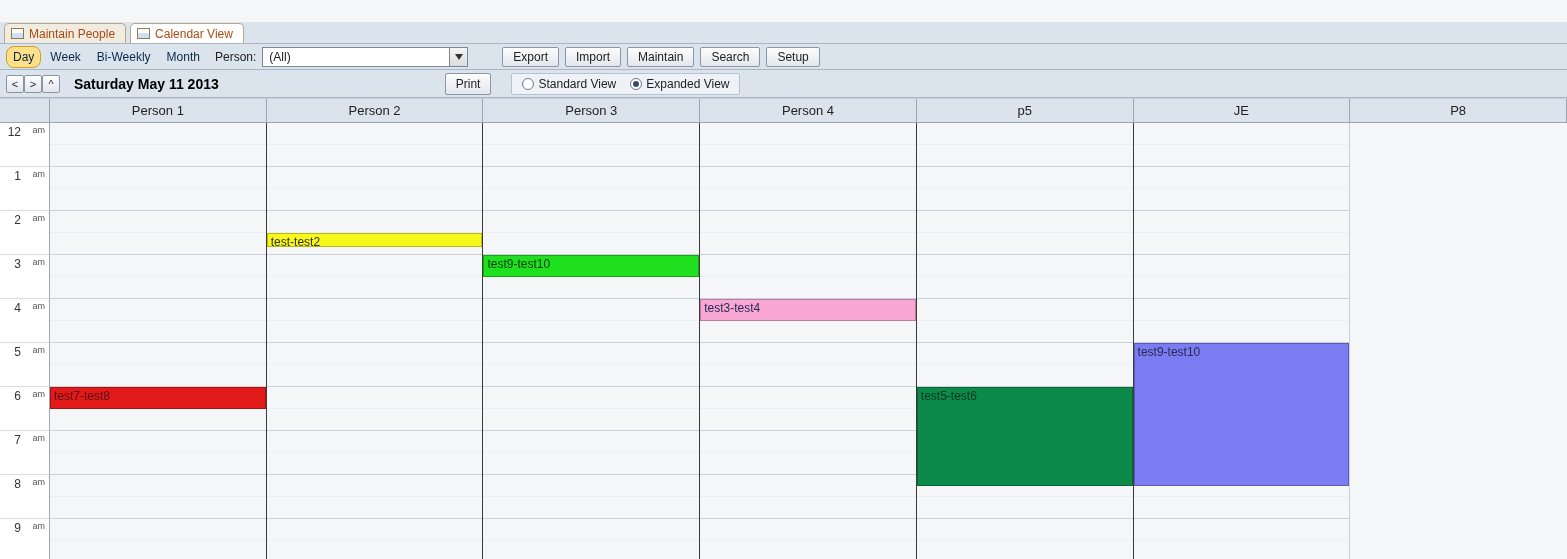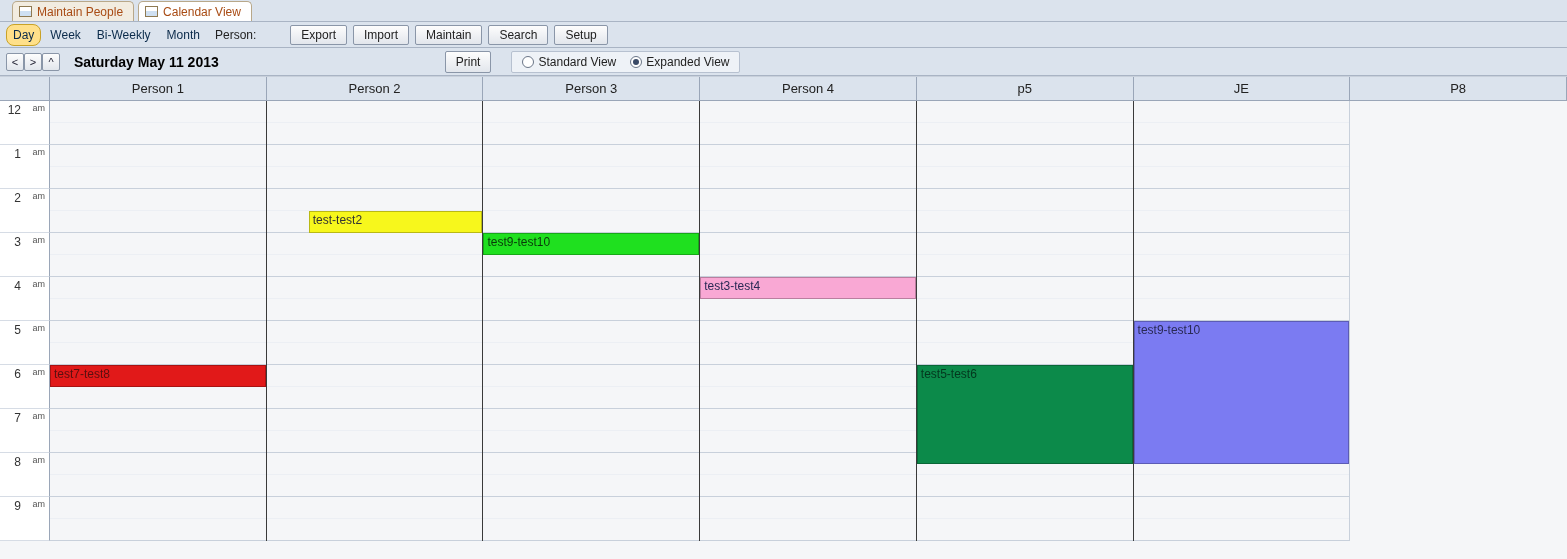--- a/index.html
+++ b/index.html
@@ -9,22 +9,23 @@
     background: #f5f6f8;
     color: #222;
     width: 1567px;
   }
   
   .tabstrip {
     display: flex;
     align-items: flex-end;
     background: #dbe3ed;
     height: 22px;
-    padding-left: 12px;
+    padding-left: 4px;
     border-bottom: 1px solid #a9b4c4;
+    margin-top: 22px;
   }
   .tab {
     display: flex;
     align-items: center;
     gap: 5px;
     padding: 2px 10px 2px 6px;
     border: 1px solid #b8a88a;
     border-bottom: none;
     border-top-left-radius: 5px;
     border-top-right-radius: 5px;
@@ -216,20 +217,28 @@
     <span>Calendar View</span>
   </div>
 </div>
 
 <div class="toolbar1">
   <span class="view-btn active">Day</span>
   <span class="view-btn">Week</span>
   <span class="view-btn">Bi-Weekly</span>
   <span class="view-btn">Month</span>
   <span class="person-label">Person:</span>
+  <div class="person-select">
+    <span class="sel-text">(All)</span>
+    <span class="sel-arrow">
+      <svg width="8" height="6" viewBox="0 0 8 6">
+          <path d="M0 0 L8 0 L4 6 Z" fill="#333"></path>
+        </svg>
+    </span>
+  </div>
   <span class="tb-spacer"></span>
   <span class="tb-btn">Export</span>
   <span class="tb-btn">Import</span>
   <span class="tb-btn">Maintain</span>
   <span class="tb-btn">Search</span>
   <span class="tb-btn">Setup</span>
 </div>
 
 <div class="toolbar2">
   <div class="tb2-wrap">
@@ -308,21 +317,21 @@
         <span class="hr">9</span>
         <span class="ampm">am</span>
       </div>
     </div>
   <div class="day-col" id="col0" style="height: 440px;">
       <div class="slot-lines"></div>
       <div class="event" style="top: 264px; height: 22px; background: rgb(225, 25, 25); color: rgb(90, 16, 16);">test7-test8</div>
     </div>
   <div class="day-col" id="col1" style="height: 440px;">
       <div class="slot-lines"></div>
-      <div class="event" style="top: 110px; height: 22px; background: rgb(247, 247, 28); color: rgb(51, 51, 51); margin-left: 42px;">test-test2</div>
+      <div class="event" style="top: 110px; height: 14px; background: rgb(247, 247, 28); color: rgb(51, 51, 51);">test-test2</div>
     </div>
   <div class="day-col" id="col2" style="height: 440px;">
       <div class="slot-lines"></div>
       <div class="event" style="top: 132px; height: 22px; background: rgb(31, 224, 31); color: rgb(10, 58, 10);">test9-test10</div>
     </div>
   <div class="day-col" id="col3" style="height: 440px;">
       <div class="slot-lines"></div>
       <div class="event" style="top: 176px; height: 22px; background: #f9a8d4; color: rgb(42, 42, 85);">test3-test4</div>
     </div>
   <div class="day-col" id="col4" style="height: 440px;">

